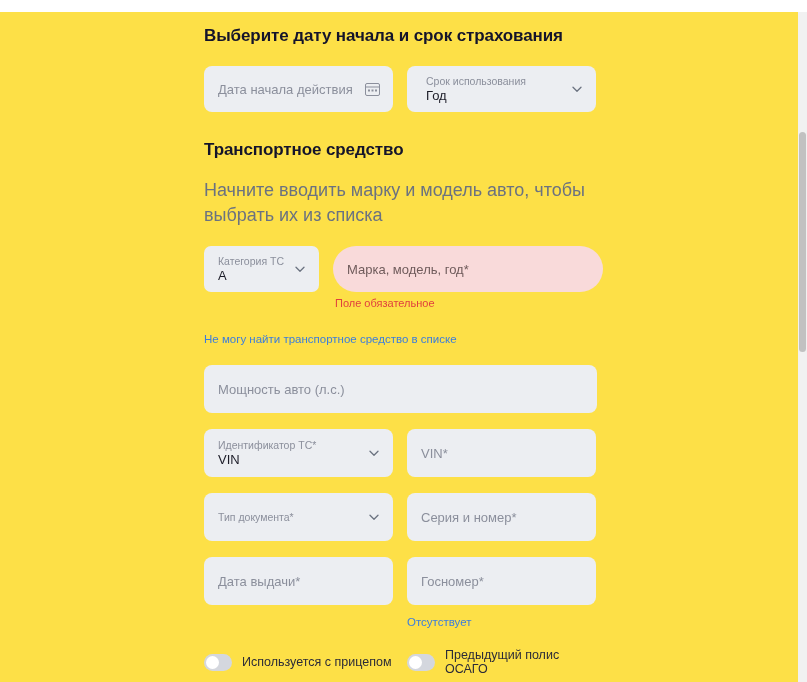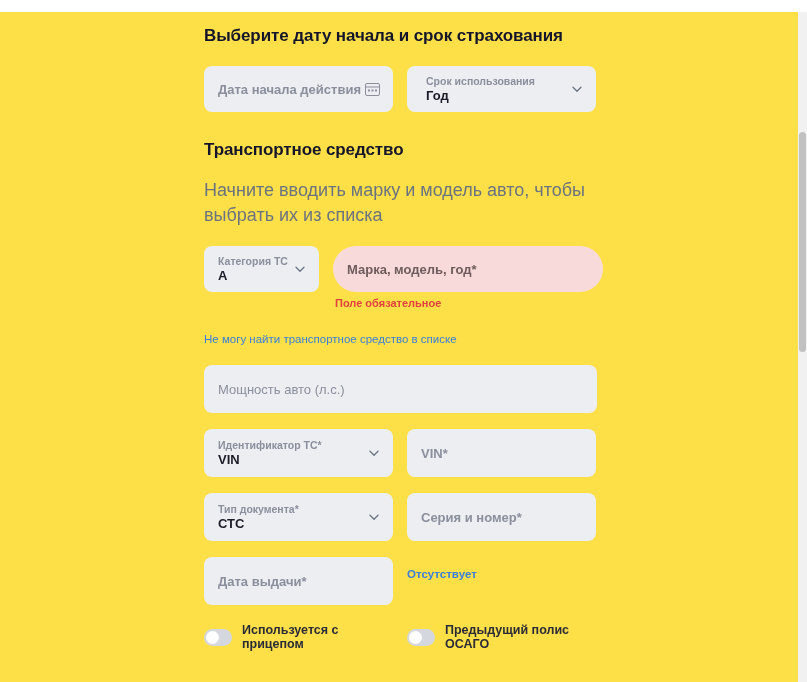--- a/index.html
+++ b/index.html
@@ -97,21 +97,20 @@
   }
   .link {
     font-size: 11.5px;
     color: #3b7ddd;
     text-decoration: none;
     cursor: pointer;
   }
   .row {
     display: flex;
     gap: 14px;
-    font-weight: bold;
   }
   .toggle {
     width: 28px;
     height: 17px;
     border-radius: 9px;
     background: #d4d7de;
     position: relative;
     flex: 0 0 auto;
   }
   .toggle .knob {
@@ -182,21 +181,21 @@
             </svg>
         </span>
       </div>
     </div>
 
     <h2 class="section-title" style="margin-top:28px;">Транспортное средство</h2>
 
     <p class="hint" style="margin:18px 0 0 0;">Начните вводить марку и модель авто, чтобы выбрать их из списка</p>
 
     <div class="row" style="margin-top:18px;">
-      <div class="field" style="width:115px;">
+      <div class="field" style="width:115px;border-radius:7px;">
         <span class="flabel">Категория ТС</span>
         <span class="fvalue">A</span>
         <span class="chev">
           <svg width="12" height="12" viewBox="0 0 12 12">
               <path d="M2 4.3 L6 8.2 L10 4.3" fill="none" stroke="#6b7280" stroke-width="1.3" stroke-linecap="round" stroke-linejoin="round"></path>
             </svg>
         </span>
       </div>
       <div style="width:270px;">
         <div class="field error-field" style="width:270px;height:46px;border-radius:23px;">
@@ -225,37 +224,39 @@
         </span>
       </div>
       <div class="field" style="width:189px;height:48px;justify-content:center;">
         <span class="placeholder">VIN*</span>
       </div>
     </div>
 
     <div class="row" style="margin-top:16px;">
       <div class="field" style="width:189px;height:48px;">
         <span class="flabel">Тип документа*</span>
-        <span class="fvalue">СТС</span>
         <span class="chev">
           <svg width="12" height="12" viewBox="0 0 12 12">
               <path d="M2 4.3 L6 8.2 L10 4.3" fill="none" stroke="#6b7280" stroke-width="1.3" stroke-linecap="round" stroke-linejoin="round"></path>
             </svg>
         </span>
       </div>
       <div class="field" style="width:189px;height:48px;">
         <span class="placeholder">Серия и номер*</span>
       </div>
     </div>
 
     <div class="row" style="margin-top:16px;">
       <div class="field" style="width:189px;height:48px;">
         <span class="placeholder">Дата выдачи*</span>
       </div>
       <div style="width:189px;">
+        <div class="field" style="width:189px;height:48px;">
+          <span class="placeholder">Госномер*</span>
+        </div>
         <div style="margin-top:7px;">
           <a class="link">Отсутствует</a>
         </div>
       </div>
     </div>
 
 
     <div class="row" style="margin-top:18px; align-items:center;">
       <div class="toggle-row" style="width:189px;">
         <span class="toggle">

